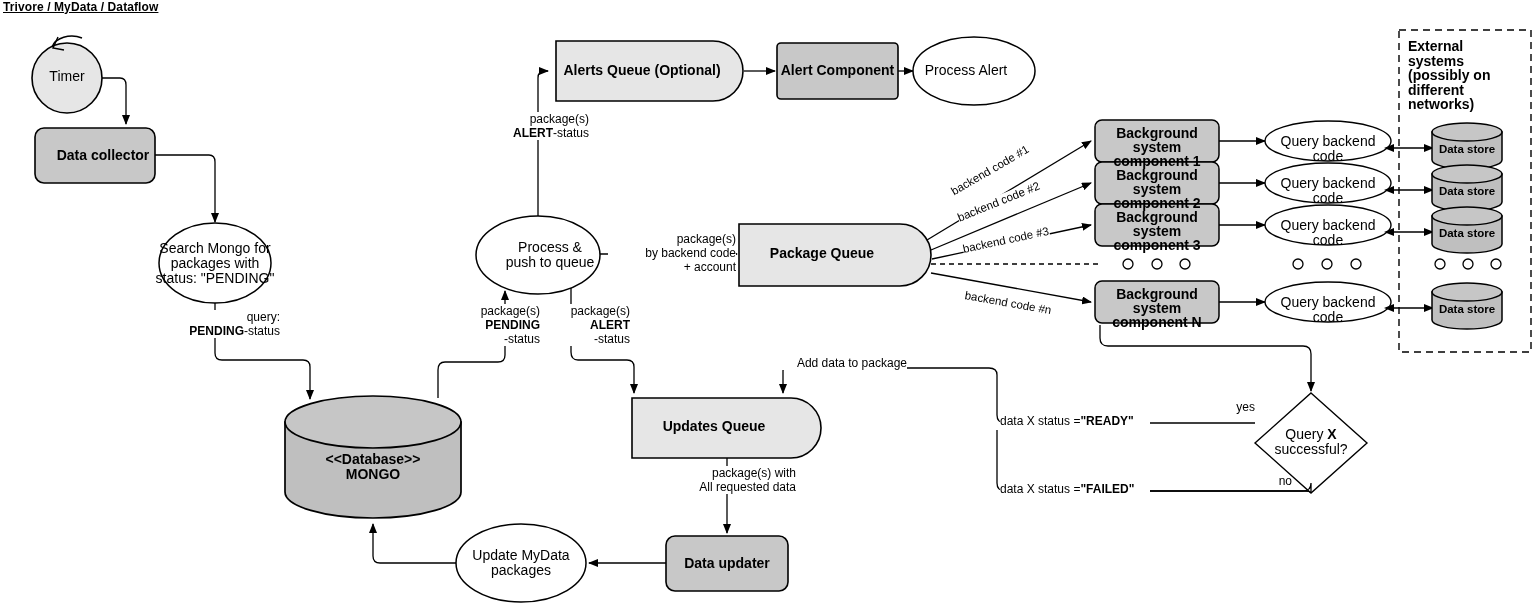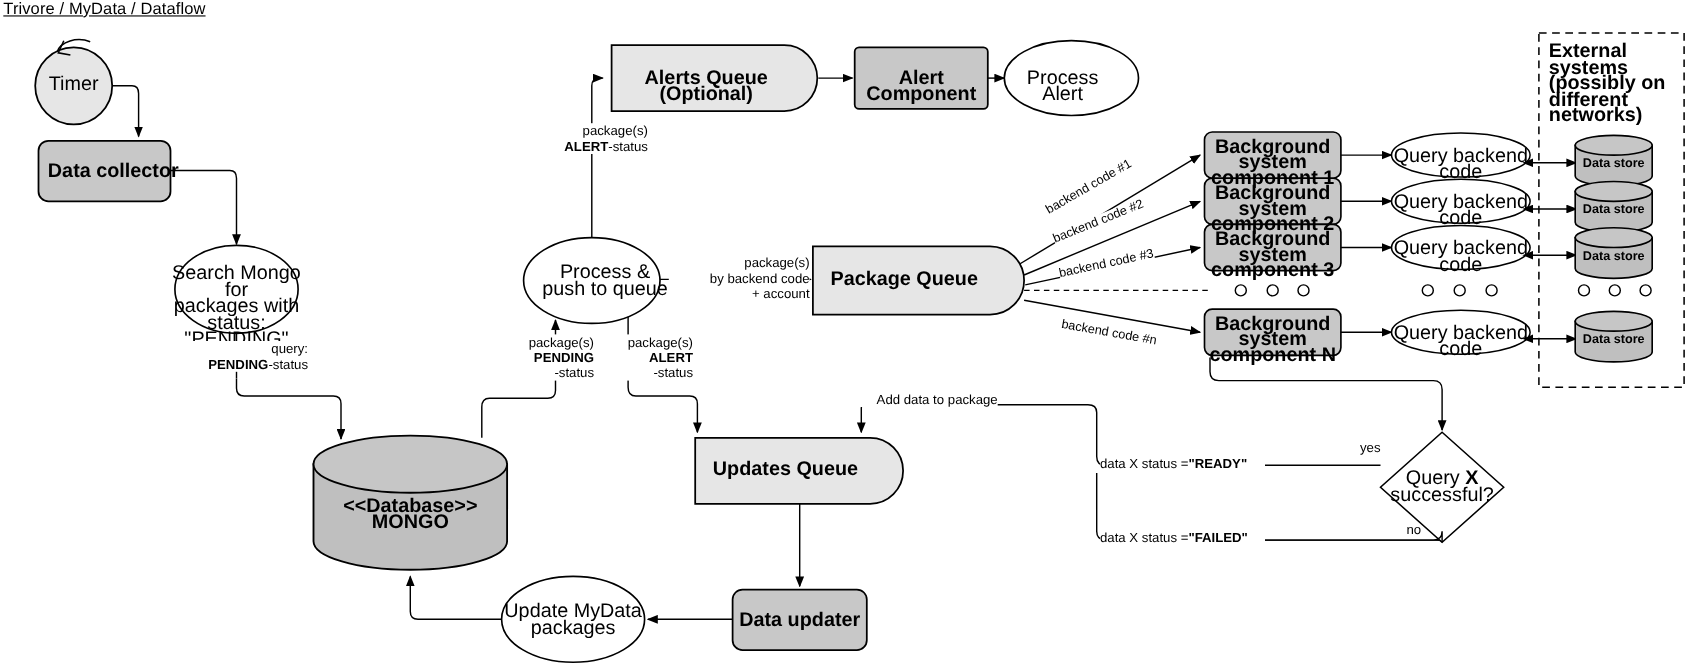--- a/index.html
+++ b/index.html
@@ -22,30 +22,30 @@
     position: absolute;
     left: 0;
     top: 0;
     width: 1539px;
     height: 604px;
   }
   #page-title {
     position: absolute;
     left: 3px;
     top: 0px;
-    font-size: 15px;
-    font-weight: normal;
+    font-size: 12px;
+    font-weight: bold;
     text-decoration: underline;
     letter-spacing: 0.1px;
     white-space: nowrap;
   }
   .node-label {
     position: absolute;
     text-align: center;
-    font-size: 18px;
+    font-size: 14px;
     line-height: 15px;
     white-space: pre-line;
     pointer-events: none;
   }
   .bold { font-weight: bold; }
   .italic { }
   .edge-label {
     position: absolute;
     text-align: right;
     font-size: 12px;
@@ -268,20 +268,22 @@
 by backend code
 + account</div>
 
   <div class="rot-label" style="left:952px; top:186px; transform: rotate(-30deg);">backend code #1</div>
   <div class="rot-label" style="left:958px; top:212px; transform: rotate(-22deg);">backend code #2</div>
   <div class="rot-label" style="left:963px; top:243px; transform: rotate(-12deg);">backend code #3</div>
   <div class="rot-label" style="left:965px; top:289px; transform: rotate(10deg);">backend code #n</div>
 
   <div class="edge-label" style="left:779px; top:356px; width:128px;">Add data to package</div>
 
+  <div class="edge-label" style="left:660px; top:466px; width:136px;">package(s) with
+All requested data</div>
 
   <div class="edge-label" style="left:1000px; top:414px; width:150px; text-align:left;"><span>data X status =</span><span class="bold">"READY"</span></div>
 
   <div class="edge-label" style="left:1000px; top:482px; width:150px; text-align:left;"><span>data X status =</span><span class="bold">"FAILED"</span></div>
 
   <div class="edge-label italic nobg" style="left:1215px; top:400px; width:40px;">yes</div>
 
   <div class="edge-label italic nobg" style="left:1252px; top:474px; width:40px;">no</div>
 
 </div>

